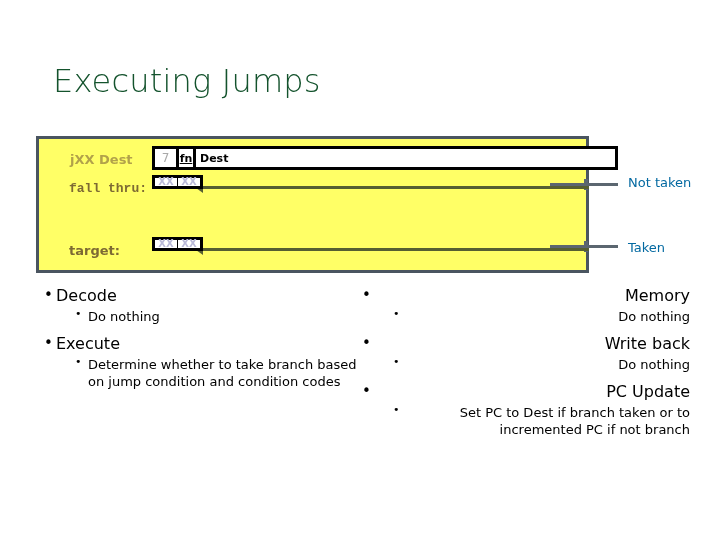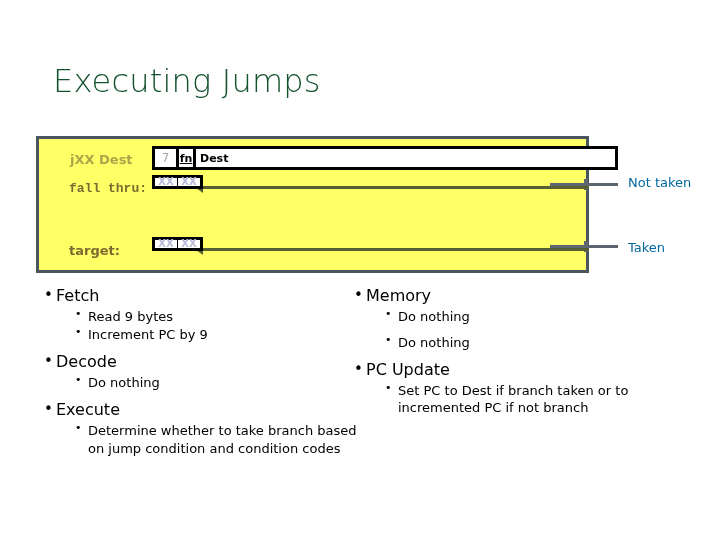--- a/index.html
+++ b/index.html
@@ -177,21 +177,21 @@
   }
   #caption-nottaken { top: 175px; }
   #caption-taken    { top: 240px; }
 
   
   .column {
     position: absolute;
     top: 286px;
   }
   #column-left  { left: 42px;  width: 330px; }
-  #column-right { left: 352px; width: 330px; }
+  #column-right { left: 360px; width: 330px; text-align: right; }
 
   .stage {
     font-size: 16px;
     color: #000000;
     margin: 0 0 2px 0;
     padding-left: 14px;
     position: relative;
     line-height: 1.25;
     white-space: nowrap;
   }
@@ -258,25 +258,20 @@
 <div class="conn-stub" id="conn-stub-fallthru"></div>
 <div class="conn-outer" id="conn-outer-fallthru"></div>
 <div class="branch-caption" id="caption-nottaken">Not taken</div>
 
 <div class="conn-stub" id="conn-stub-target"></div>
 <div class="conn-outer" id="conn-outer-target"></div>
 <div class="branch-caption" id="caption-taken">Taken</div>
 
 <div class="column" id="column-left">
 
-  <div class="group">
-    <p class="stage">Fetch</p>
-    <p class="substage">Read 9 bytes</p>
-    <p class="substage">Increment PC by 9</p>
-  </div>
 
   <div class="group">
     <p class="stage">Decode</p>
     <p class="substage">Do nothing</p>
   </div>
 
   <div class="group">
     <p class="stage">Execute</p>
     <p class="substage">Determine whether to take branch based on jump condition and condition codes</p>
   </div>
@@ -284,20 +279,21 @@
 </div>
 
 <div class="column" id="column-right">
 
   <div class="group">
     <p class="stage">Memory</p>
     <p class="substage">Do nothing</p>
   </div>
 
   <div class="group">
+    <p class="stage">Write back</p>
     <p class="substage">Do nothing</p>
   </div>
 
   <div class="group">
     <p class="stage">PC Update</p>
     <p class="substage">Set PC to Dest if branch taken or to incremented PC if not branch</p>
   </div>
 
 </div>
 

